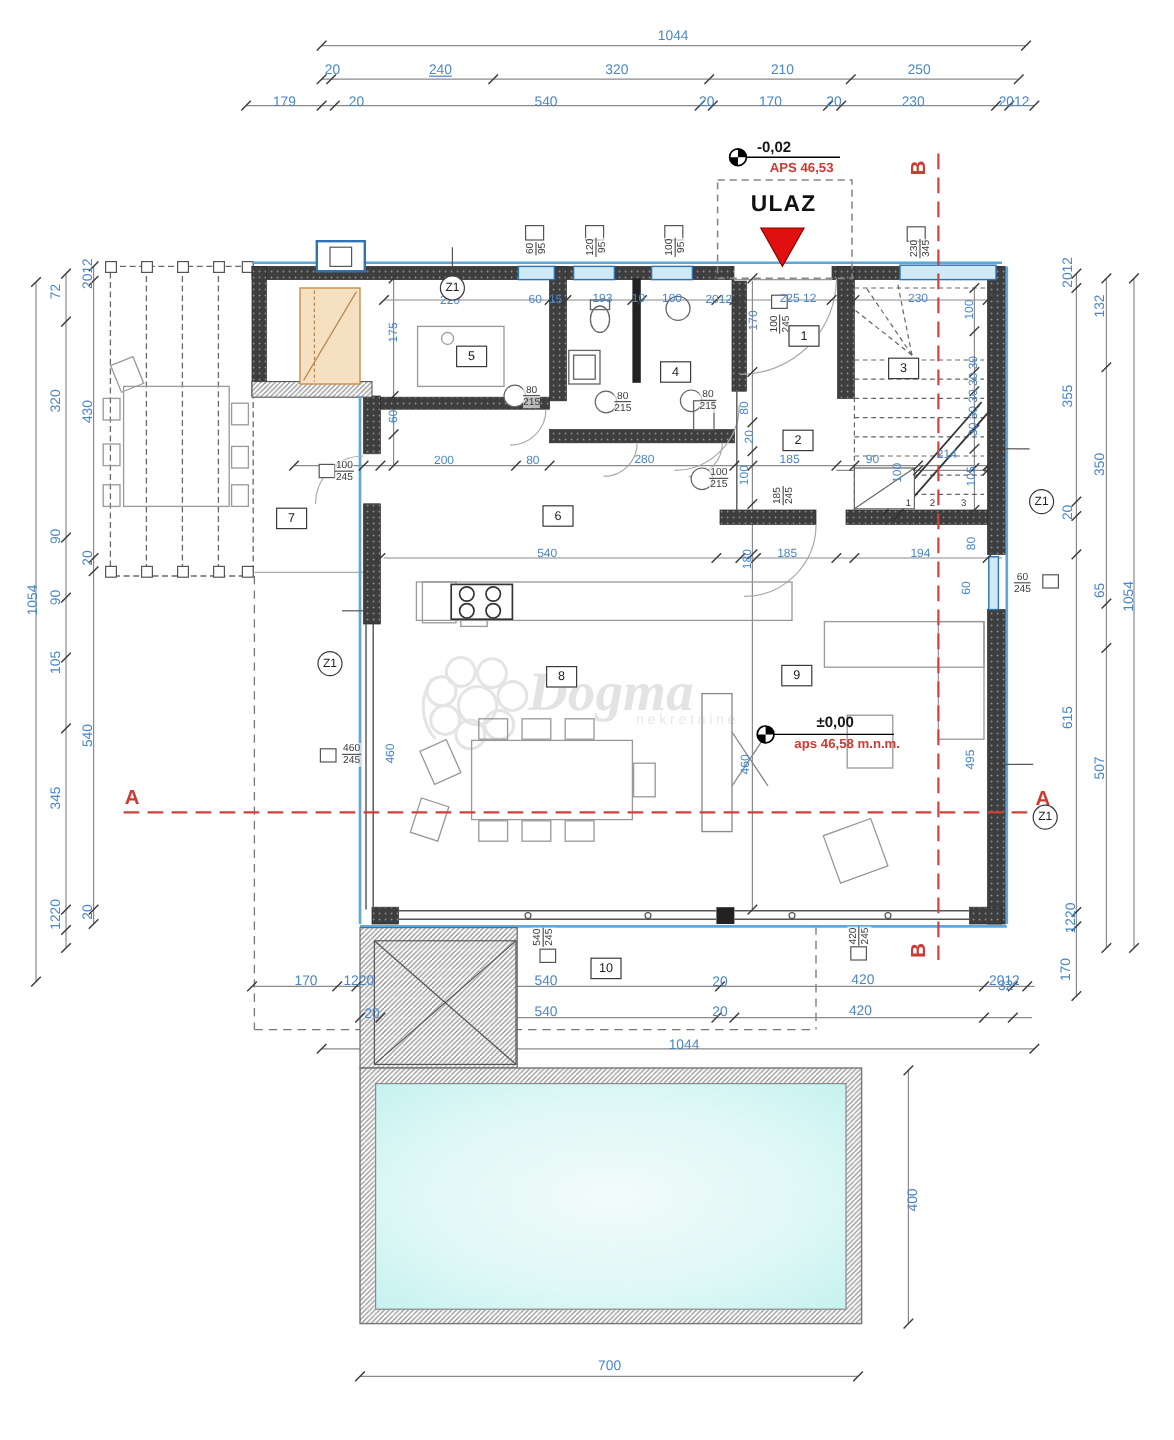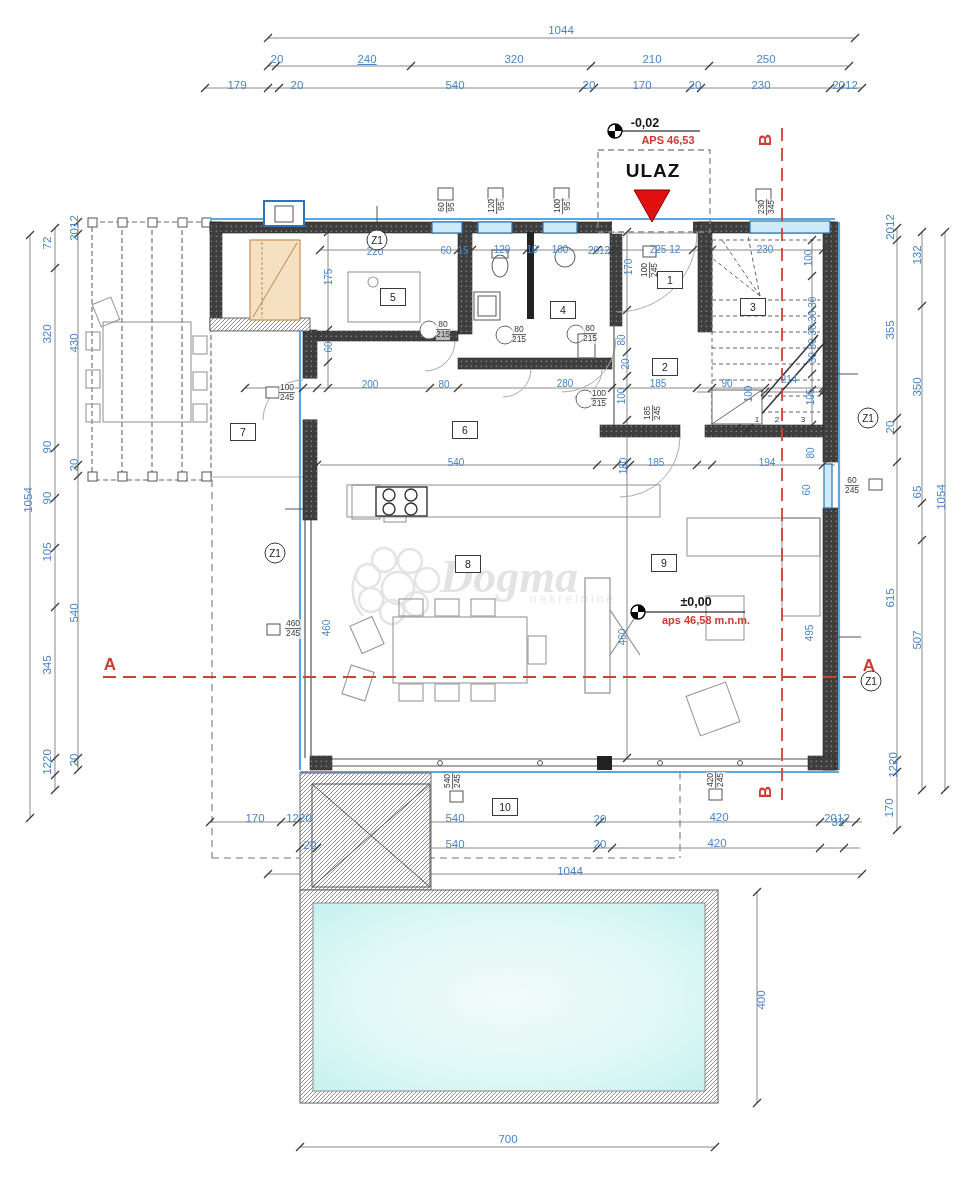--- a/index.html
+++ b/index.html
@@ -508,36 +508,36 @@
       <span class="lbl d" style="left: 455px; top: 844px;">540</span>
       <span class="lbl d" style="left: 600px; top: 844px;">20</span>
       <span class="lbl d" style="left: 717px; top: 843px;">420</span>
       <span class="lbl d" style="left: 838px; top: 822px; text-align: right;">32</span>
       <span class="lbl d" style="left: 570px; top: 871px;">1044</span>
       <span class="lbl d r" style="left: 761px; top: 1000px;">400</span>
       <span class="lbl d" style="left: 508px; top: 1139px;">700</span>
       <span class="lbl s" style="left: 375px; top: 251px;">220</span>
       <span class="lbl s" style="left: 446px; top: 250px;">60</span>
       <span class="lbl s" style="left: 463px; top: 250px;">15</span>
-      <span class="lbl s" style="left: 502px; top: 249px;">129</span>
+      <span class="lbl s" style="left: 502px; top: 249px;">193</span>
       <span class="lbl s" style="left: 532px; top: 249px;">10</span>
       <span class="lbl s" style="left: 560px; top: 249px;">100</span>
       <span class="lbl s" style="left: 599px; top: 250px;">2012</span>
       <span class="lbl s" style="left: 665px; top: 249px;">225 12</span>
       <span class="lbl s" style="left: 765px; top: 249px;">230</span>
       <span class="lbl s r" style="left: 628px; top: 267px;">170</span>
       <span class="lbl s r" style="left: 621px; top: 340px;">80</span>
       <span class="lbl s r" style="left: 625px; top: 364px;">20</span>
       <span class="lbl s r" style="left: 621px; top: 396px;">100</span>
       <span class="lbl s r" style="left: 623px; top: 466px;">180</span>
       <span class="lbl s r" style="left: 328px; top: 277px;">175</span>
       <span class="lbl s r" style="left: 328px; top: 347px;">60</span>
       <span class="lbl s" style="left: 370px; top: 384px;">200</span>
       <span class="lbl s" style="left: 444px; top: 384px;">80</span>
-      <span class="lbl s" style="left: 565px; top: 383px; text-align: center;">280</span>
+      <span class="lbl s" style="left: 537px; top: 383px; text-align: center;">280</span>
       <span class="lbl s" style="left: 658px; top: 383px;">185</span>
       <span class="lbl s" style="left: 727px; top: 383px;">90</span>
       <span class="lbl s" style="left: 789px; top: 379px;">214</span>
       <span class="lbl s" style="left: 456px; top: 462px;">540</span>
       <span class="lbl s" style="left: 656px; top: 462px;">185</span>
       <span class="lbl s" style="left: 767px; top: 462px;">194</span>
       <span class="lbl s r" style="left: 808px; top: 258px;">100</span>
       <span class="lbl s r" style="left: 812px; top: 330px;">30 30 30 30 30</span>
       <span class="lbl s r" style="left: 748px; top: 394px;">100</span>
       <span class="lbl s r" style="left: 810px; top: 397px;">105</span>

